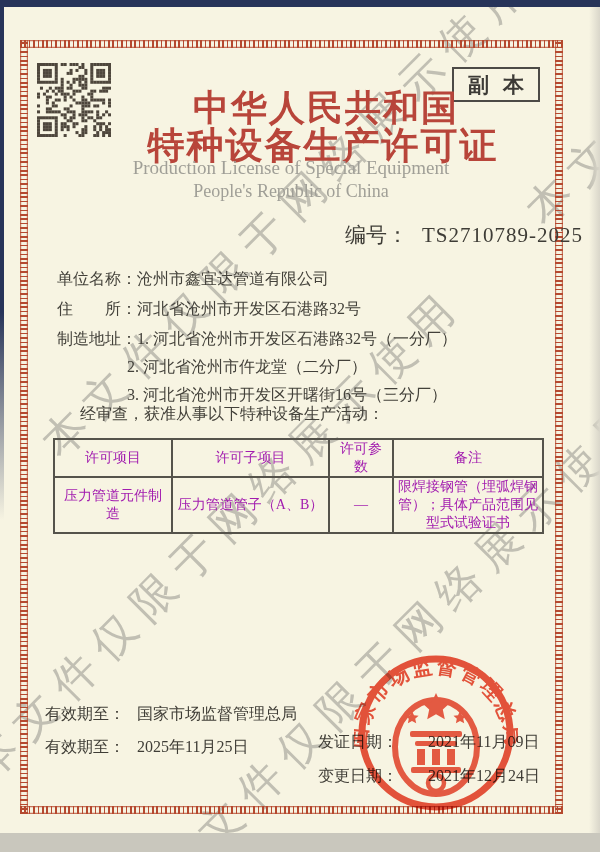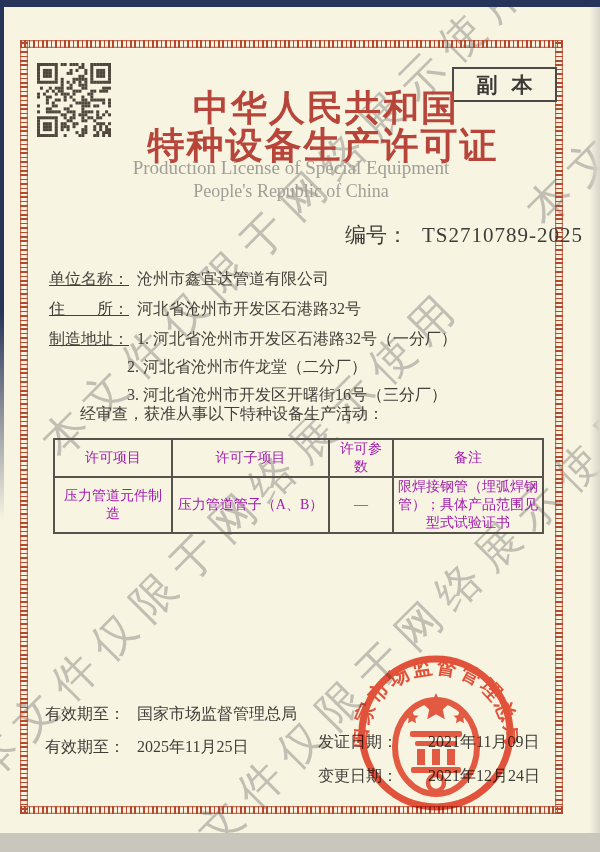--- a/index.html
+++ b/index.html
@@ -30,38 +30,38 @@
     font-size:44px; letter-spacing:12px; color:rgba(105,105,102,.38);
     transform:rotate(-45deg); transform-origin:0 50%;
     font-family:"Liberation Sans","DejaVu Sans",sans-serif;
   }
   .wm1{left:50px; top:420px;}
   .wm2{left:-20px; top:742px;}
   .wm3{left:166px; top:850px;}
   
   #qr{position:absolute;left:37px;top:63px;width:74px;height:74px;z-index:10;}
   .copy-box{
-    position:absolute;left:452px;top:67px;width:105px;height:35px;z-index:10;
+    position:absolute;left:452px;top:67px;width:88px;height:35px;z-index:10;
     border:2px solid #4c4a46;box-sizing:border-box;
     display:flex;align-items:center;justify-content:center;
     font-size:21px;color:#3c3a36;font-weight:bold;
     letter-spacing:14px;text-indent:14px;
   }
   .title-cn{position:absolute;left:0;width:582px;text-align:center;z-index:10;
     color:#b8453a;font-weight:bold;}
   .title-cn.l1{top:84px;font-size:36px;letter-spacing:2px;padding-left:35px;}
   .title-cn.l2{top:121px;font-size:37px;letter-spacing:2px;margin-left:32px;}
   .title-en{position:absolute;left:0;width:582px;text-align:center;z-index:10;color:#a09f97;}
   .title-en.l1{top:157px;font-size:19px;}
   .title-en.l2{top:181px;font-size:18px;}
   .license-no{position:absolute;top:221px;left:345px;z-index:10;font-size:21px;color:#3e3c36;}
   .license-no .val{margin-left:14px;letter-spacing:1px;}
   
   .field{position:absolute;z-index:10;font-size:16px;color:#43413a;}
-  .field .lbl{position:absolute;left:4px;top:0;white-space:pre;text-decoration:underline;}
+  .field .lbl{position:absolute;left:12px;top:0;white-space:pre;}
   .field .val{position:absolute;left:92px;top:0;white-space:nowrap;}
   .f-unit{left:45px;top:269px;}
   .f-addr{left:45px;top:299px;}
   .f-mfg{left:45px;top:329px;}
   .mfg-line{position:absolute;left:127px;z-index:10;font-size:16px;white-space:nowrap;}
   .mfg-l2{top:357px;} .mfg-l3{top:385px;}
   .review{position:absolute;left:80px;top:404px;z-index:10;font-size:16px;}
   
   table.lic{
     position:absolute;left:53px;top:438px;z-index:10;

